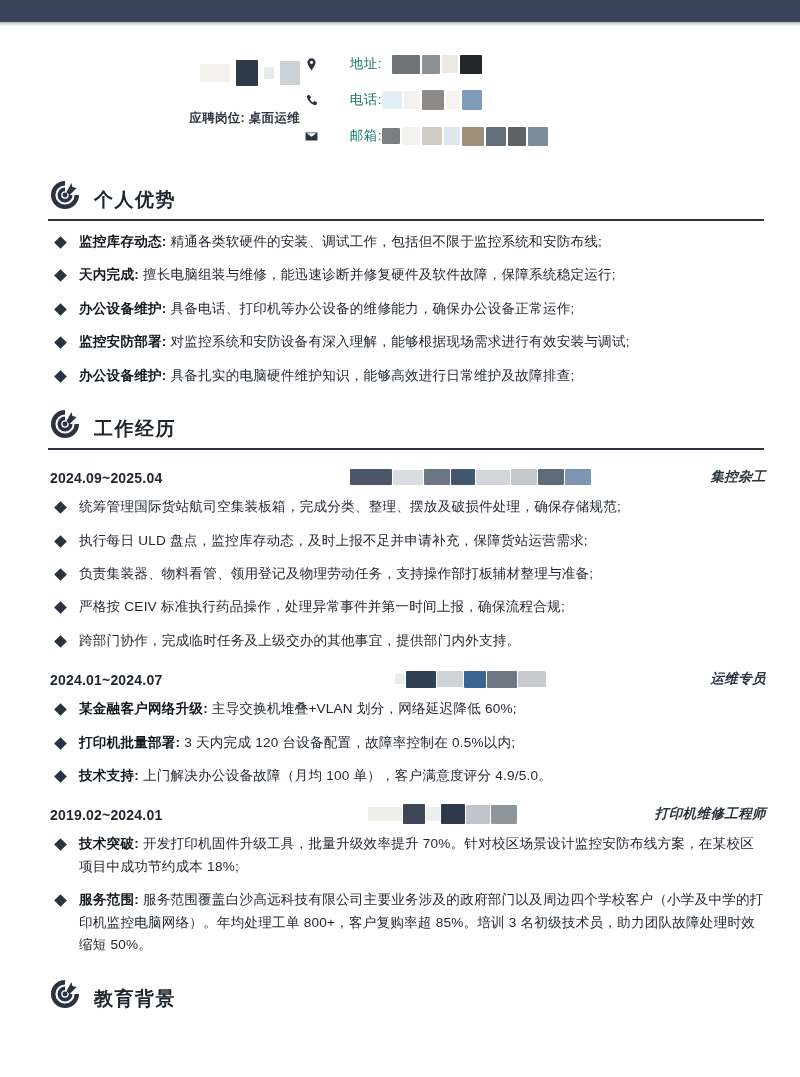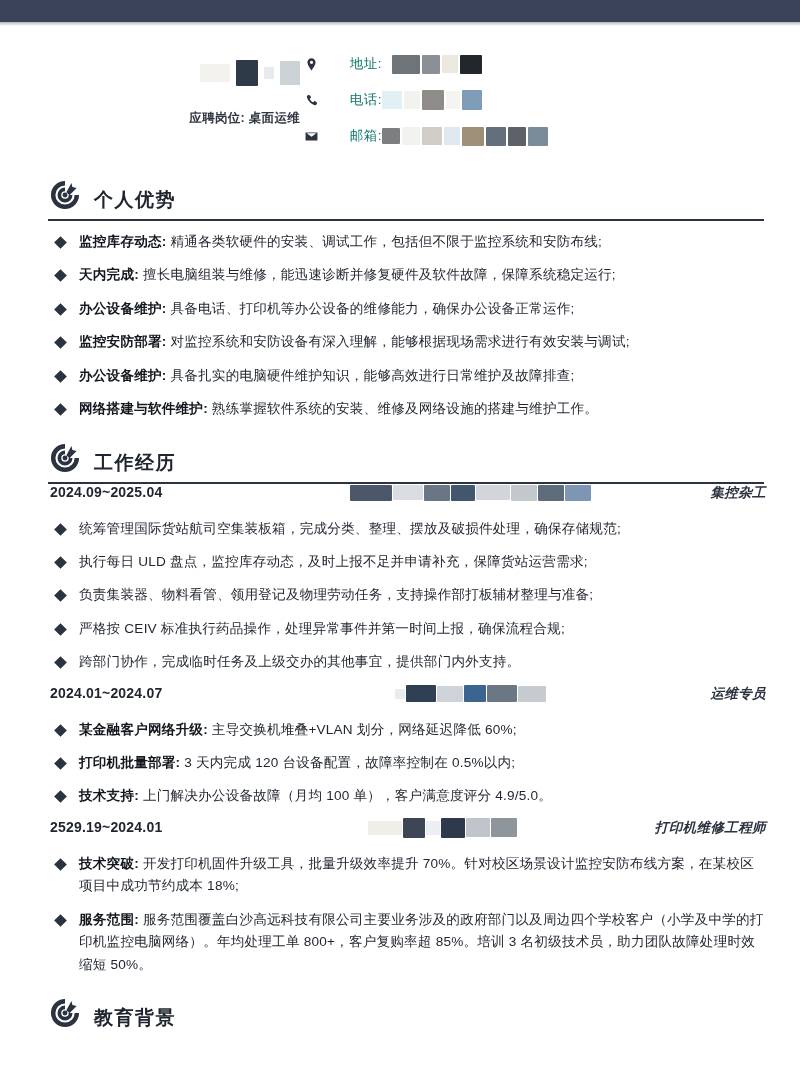--- a/index.html
+++ b/index.html
@@ -41,21 +41,21 @@
 
   
   ul.blist { list-style:none; margin: 10px 0 0 0; padding: 0 6px 0 28px; }
   ul.blist li { display:flex; align-items:flex-start; margin-bottom: 11px; }
   .dia { flex:none; width: 9px; height: 9px; background:#2b3240;
          transform: rotate(45deg); margin: 7px 14px 0 0; }
   .btext { font-size: 13.6px; line-height: 1.65; color:#1f242e; letter-spacing:.2px; }
   .btext b { font-weight: bold; color:#13181f; }
 
   
-  .job-row { display:flex; align-items:flex-start; padding: 0 6px 0 22px; margin-top: 0;
+  .job-row { display:flex; align-items:flex-end; padding: 0 6px 0 22px; margin-top: 12px;
              height: 24px; gap: 48px; }
   .job-date { font-size: 14px; font-weight:bold; color:#1f242e; width: 180px; letter-spacing:.2px;}
   .job-comp { flex:1; display:flex; justify-content:center; align-items:center; gap:1px;
               height:18px; }
   .job-title { font-size: 13.5px; font-weight:bold; color:#2b3240; text-align:right;
                letter-spacing:.4px; white-space:nowrap;font-style:italic; }
 </style>
 </head>
 <body>
 
@@ -151,24 +151,20 @@
             <span class="dia"></span>
             <div class="btext"><b>办公设备维护:</b> 具备电话、打印机等办公设备的维修能力，确保办公设备正常运作;</div>
           </li>
           <li>
             <span class="dia"></span>
             <div class="btext"><b>监控安防部署:</b> 对监控系统和安防设备有深入理解，能够根据现场需求进行有效安装与调试;</div>
           </li>
           <li>
             <span class="dia"></span>
             <div class="btext"><b>办公设备维护:</b> 具备扎实的电脑硬件维护知识，能够高效进行日常维护及故障排查;</div>
-          </li>
-          <li>
-            <span class="dia"></span>
-            <div class="btext"><b>网络搭建与软件维护:</b> 熟练掌握软件系统的安装、维修及网络设施的搭建与维护工作。</div>
           </li>
         </ul>
       </div>
       <div class="section" style="margin-top: 20px;">
         <div class="sec-head">
           <span class="sec-icon"><svg width="34" height="34" viewBox="0 0 40 40">
               <path d="M20 3.5A16.5 16.5 0 1 0 36.5 20h-5.2A11.3 11.3 0 1 1 20 8.7V3.5z" fill="#2b3240"></path>
               <path d="M20 11.2a8.8 8.8 0 1 0 8.8 8.8h-4.4a4.4 4.4 0 1 1-4.4-4.4v-4.4z" fill="#2b3240"></path>
               <circle cx="20" cy="20" r="2.9" fill="#2b3240"></circle>
               <path d="M27.6 5.8l1.1 4.9 5 1.1-8.5 8.5-3.6-3.6 6-10.9z" fill="#2b3240"></path>
@@ -232,21 +228,21 @@
           <li>
             <span class="dia"></span>
             <div class="btext"><b>打印机批量部署:</b> 3 天内完成 120 台设备配置，故障率控制在 0.5%以内;</div>
           </li>
           <li>
             <span class="dia"></span>
             <div class="btext"><b>技术支持:</b> 上门解决办公设备故障（月均 100 单），客户满意度评分 4.9/5.0。</div>
           </li>
         </ul>
         <div class="job-row">
-          <div class="job-date">2529.19~2024.01</div>
+          <div class="job-date">2019.02~2024.01</div>
           <div class="job-comp">
             <span class="rb" style="width: 34px; height: 14px; background: rgb(240, 238, 233);"></span>
             <span class="rb" style="width: 22px; height: 20px; background: rgb(60, 70, 85);"></span>
             <span class="rb" style="width: 14px; height: 14px; background: rgb(236, 238, 240);"></span>
             <span class="rb" style="width: 24px; height: 20px; background: rgb(46, 58, 76);"></span>
             <span class="rb" style="width: 24px; height: 19px; background: rgb(191, 197, 203);"></span>
             <span class="rb" style="width: 26px; height: 19px; background: rgb(142, 149, 155);"></span>
           </div>
           <div class="job-title">打印机维修工程师</div>
         </div>

